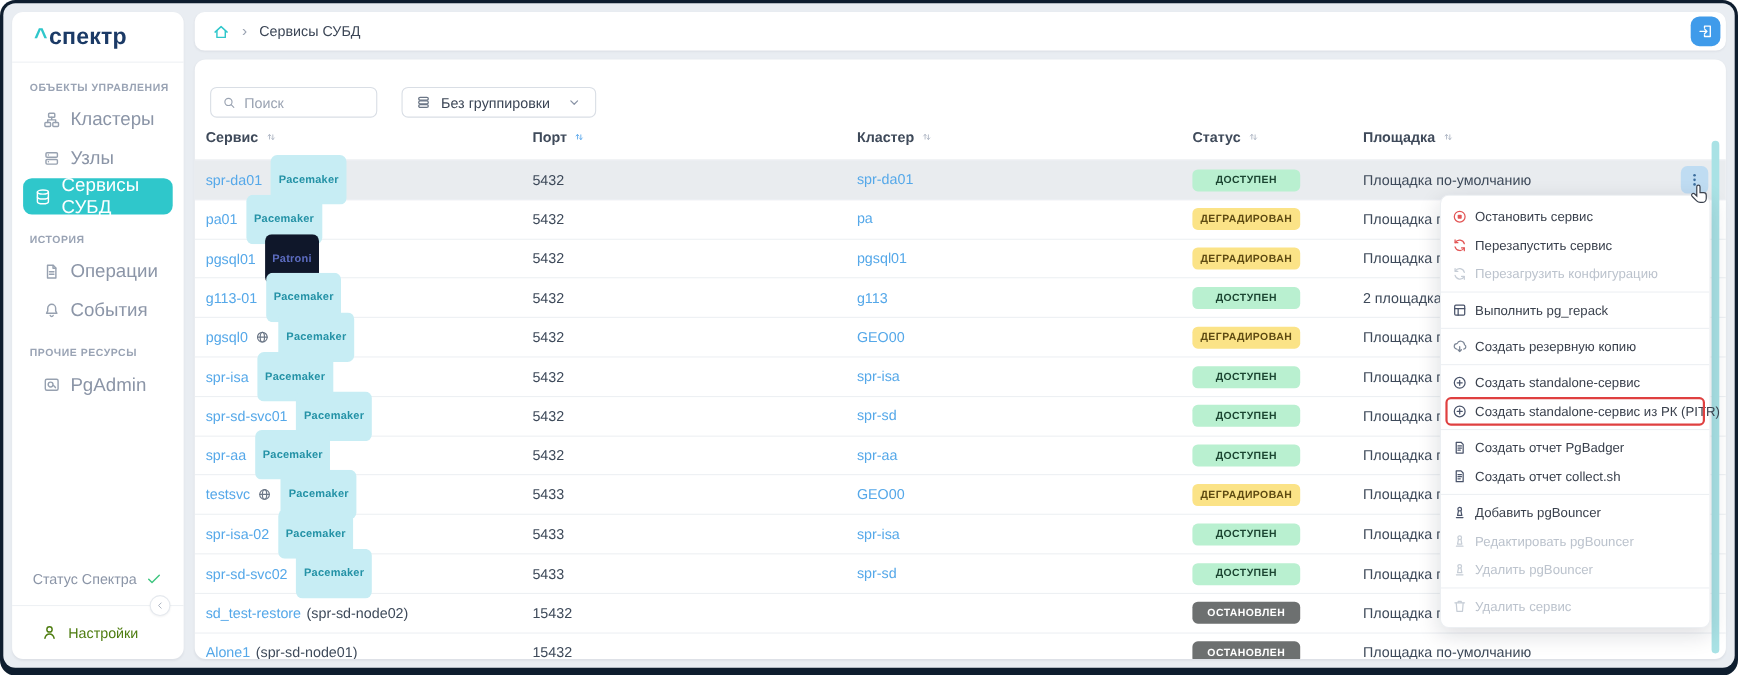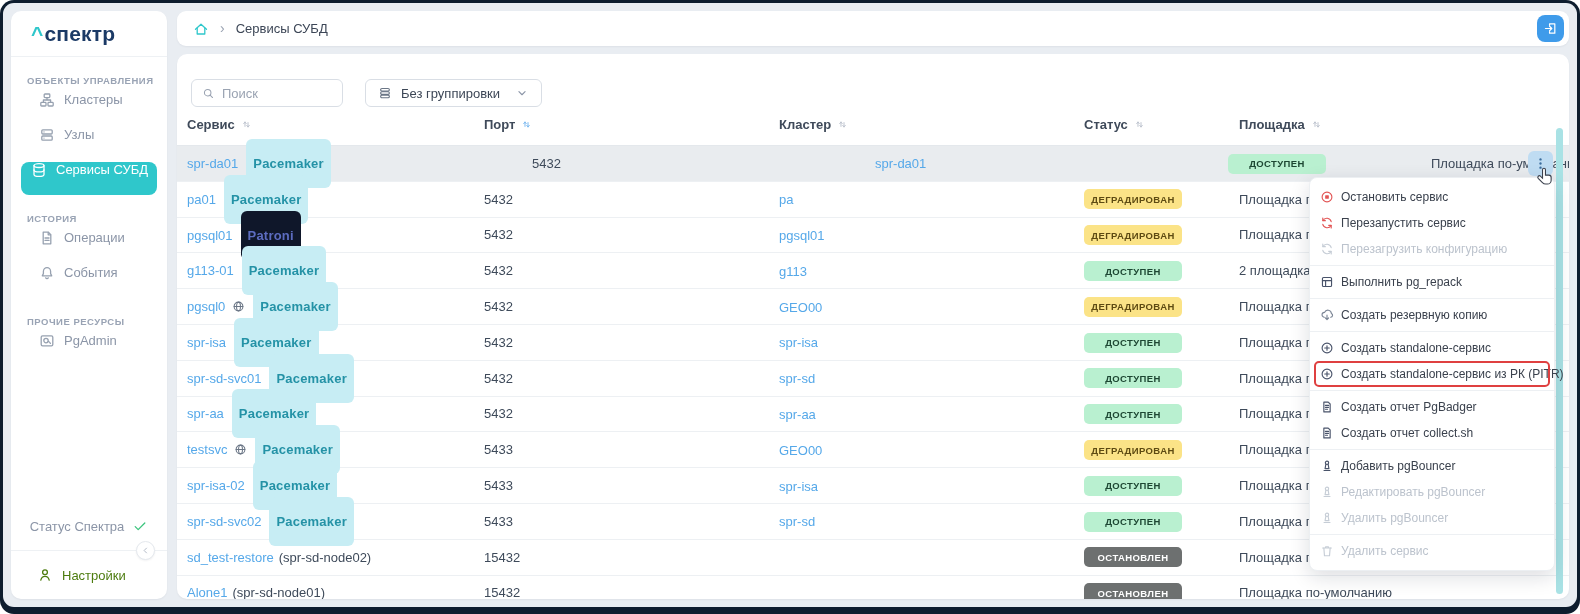--- a/index.html
+++ b/index.html
@@ -10,21 +10,21 @@
   .ic { display:inline-flex; align-items:center; justify-content:center; flex:none; }
   .ic svg { width:16px; height:16px; stroke:currentColor; fill:none; stroke-width:1.3; stroke-linecap:round; stroke-linejoin:round; }
 
   
   .sidebar { position:absolute; left:8px; top:8px; bottom:8px; width:156px; background:#fff; border-radius:10px; box-shadow:0 1px 2px rgba(16,24,40,.05); }
   .logo { display:flex; align-items:center; height:46px; padding:0 0 0 20px; border-bottom:1px solid #eef1f4; font-weight:bold; font-size:21px; letter-spacing:.2px; }
   .logo .caret { color:#2fc7cb; margin-right:1px; }
   .logo .word { color:#1b3a66; }
   .side-section { margin-top:10px; }
   .side-title { font-size:9.5px; font-weight:bold; color:#99a3b4; letter-spacing:.5px; padding:8px 10px 4px 16px; }
-  .sitem { display:flex; align-items:flex-start; gap:9px; height:33px; padding-left:18px; margin:2px 10px; color:#8b95a7; font-size:13px; cursor:pointer; border-radius:8px; }
+  .sitem { display:flex; align-items:center; gap:9px; height:33px; padding-left:18px; margin:2px 10px; color:#8b95a7; font-size:17px; cursor:pointer; border-radius:8px; }
   .sitem .ic { color:#97a1b0; }
   .sitem.active { background:#2fc7cb; color:#fff; padding-left:10px; }
   .sitem.active .ic { color:#fff; }
   .side-footer { position:absolute; left:0; right:0; bottom:0; }
   .side-status { display:flex; align-items:center; justify-content:center; gap:8px; font-size:13px; color:#8b95a7; padding-bottom:16px; }
   .side-status .ic { color:#3ec57f; }
   .side-divider { position:relative; border-top:1px solid #eef1f4; }
   .collapse-btn { position:absolute; right:12px; top:-10px; width:19px; height:19px; border-radius:50%; background:#fff; border:1px solid #e5e9ee; display:flex; align-items:center; justify-content:center; color:#aab3c0; cursor:pointer; box-shadow:0 1px 2px rgba(16,24,40,.06); }
   .collapse-btn svg { width:11px; height:11px; }
   .side-settings { display:flex; align-items:center; gap:9px; height:48px; padding-left:26px; color:#4d7c0f; font-size:13px; cursor:pointer; }
@@ -50,27 +50,27 @@
   .group-label { font-size:13px; color:#3c4656; }
   .groupbox .chev { color:#8b95a7; margin-left:6px; }
 
   .grid-cols { display:grid; grid-template-columns:297px 295px 305px 155px 1fr; align-items:center; padding-left:10px; }
   .thead { height:43px; border-bottom:1px solid #e4e8ec; }
   .th { display:flex; align-items:center; gap:6px; font-size:13px; font-weight:bold; color:#3f4a5a; cursor:pointer; }
   .th .ic { color:#b6bdc9; }
   .th .ic svg { width:11px; height:11px; }
   .th .sort-active { color:#6fb3ee; }
   .trow { height:35.8px; border-bottom:1px solid #edf0f3; position:relative; }
-  .trow.hl { background:#e9ecef;gap:48px; }
+  .trow.hl { background:#e9ecef; }
   .cell-service { display:flex; align-items:center; white-space:nowrap; overflow:hidden; }
   .link { color:#55a8e9; font-size:13px; cursor:pointer; }
   .node-text { color:#3e4a5a; font-size:13px; margin-left:5px; }
   .geo { color:#6b7686; margin-left:7px; }
   .geo svg { width:13px; height:13px; }
-  .engine-badge { font-size:13px; font-weight:bold; padding:17px 7px; border-radius:6px; margin-left:8px; letter-spacing:.2px; }
+  .engine-badge { font-size:10px; font-weight:bold; padding:17px 7px; border-radius:6px; margin-left:8px; letter-spacing:.2px; }
   .engine-Pacemaker { background:#c7edf4; color:#2492a6; }
   .engine-Patroni { background:#0f172a; color:#5c6cc0; }
   .cell-port, .cell-site { font-size:13px; color:#3e4a5a; white-space:nowrap; }
   .status { display:inline-block; width:98px; text-align:center; font-size:9.5px; font-weight:bold; padding:4.5px 0; border-radius:5px; letter-spacing:.4px; }
   .status-ok { background:#b9f0d0; color:#1c4632; }
   .status-warn { background:#fbe387; color:#5d4a12; }
   .status-stopped { background:#6d7070; color:#fff; }
   .kebab { position:absolute; right:16px; top:5px; width:25px; height:25px; border-radius:6px; background:#bfdcf2; color:#3c6e9e; border:none; display:flex; align-items:center; justify-content:center; cursor:pointer; }
   .kebab svg { width:15px; height:15px; }
 

